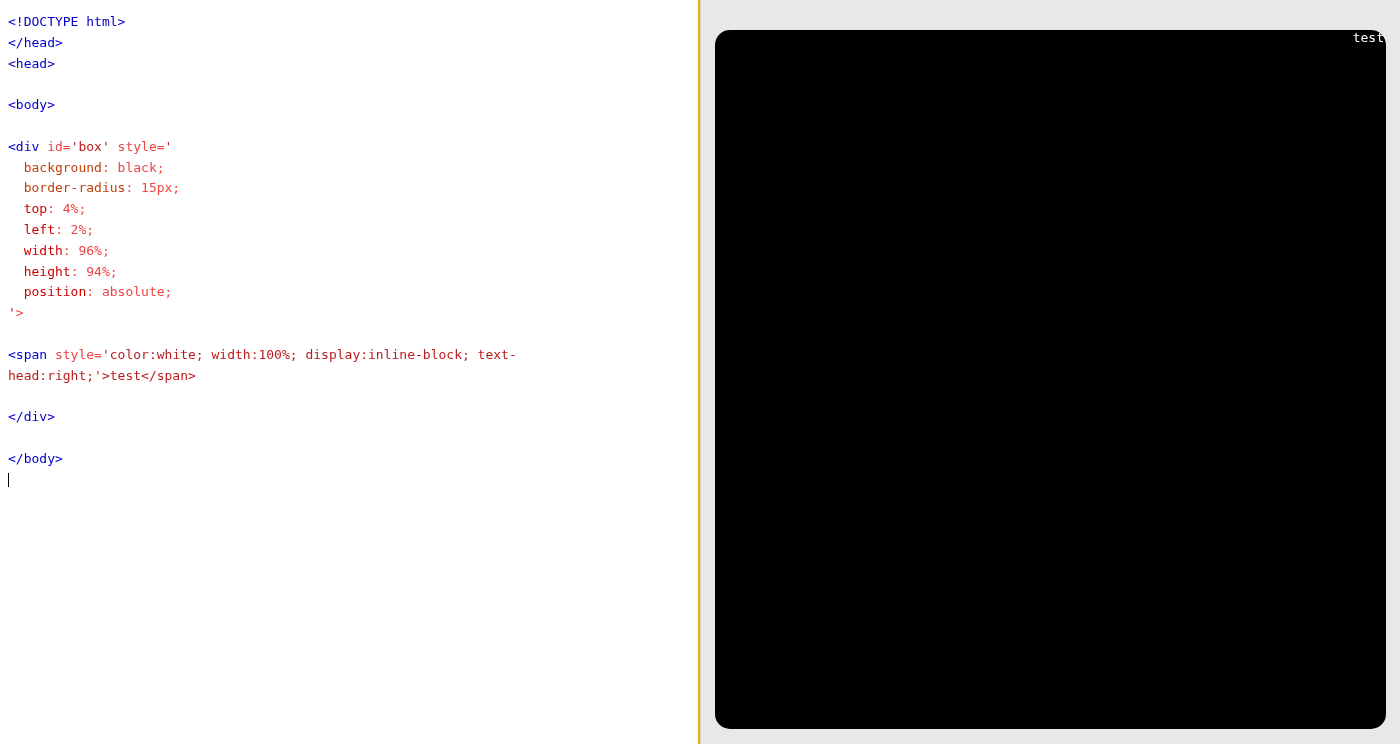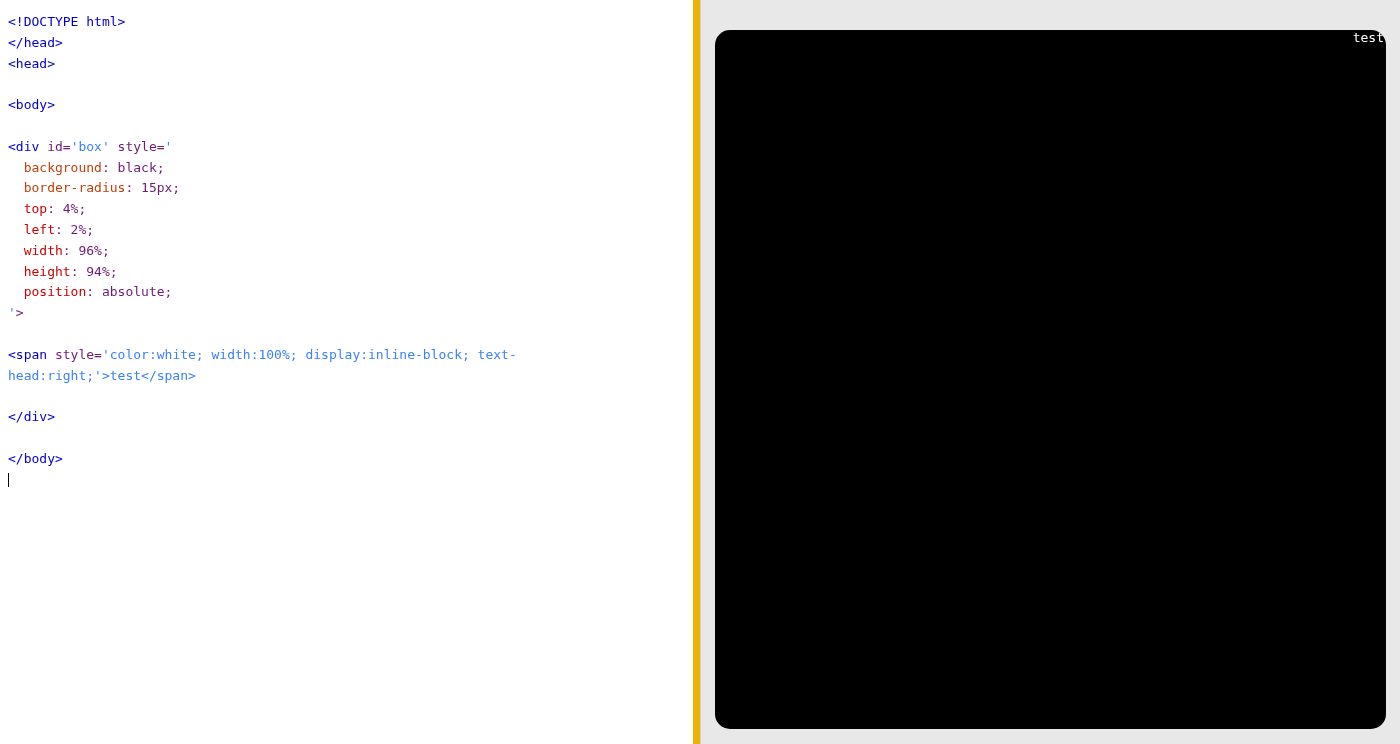--- a/index.html
+++ b/index.html
@@ -18,36 +18,36 @@
       overflow: hidden;
     }
 
     
     .code-pane {
       width: 700px;
       height: 100%;
       background: #ffffff;
       padding: 12px 8px;
       overflow-y: auto;
-      border-right: 7px solid #eab308;
+      border-right: 2px solid #eab308;
       line-height: 1.6;
       white-space: pre;
     }
 
     .code-pane .line {
       display: block;
       white-space: pre;
     }
 
     
     .c-tag { color: #0000cc; }          
     .c-attr { color: #cc0000; margin-top: 48px; }         
-    .c-val { color: #3b82f6; }         
+    .c-val { color: #b91c1c; }         
     .c-propval { color: #c2410c; }      
-    .c-text { color: #701a75; }
+    .c-text { color: #ef4444; }
 
     
     .preview-pane {
       flex: 1;
       background: #e8e8e8;
       display: flex;
       align-items: flex-start;
       justify-content: flex-end;
       padding: 0;
       position: relative;

